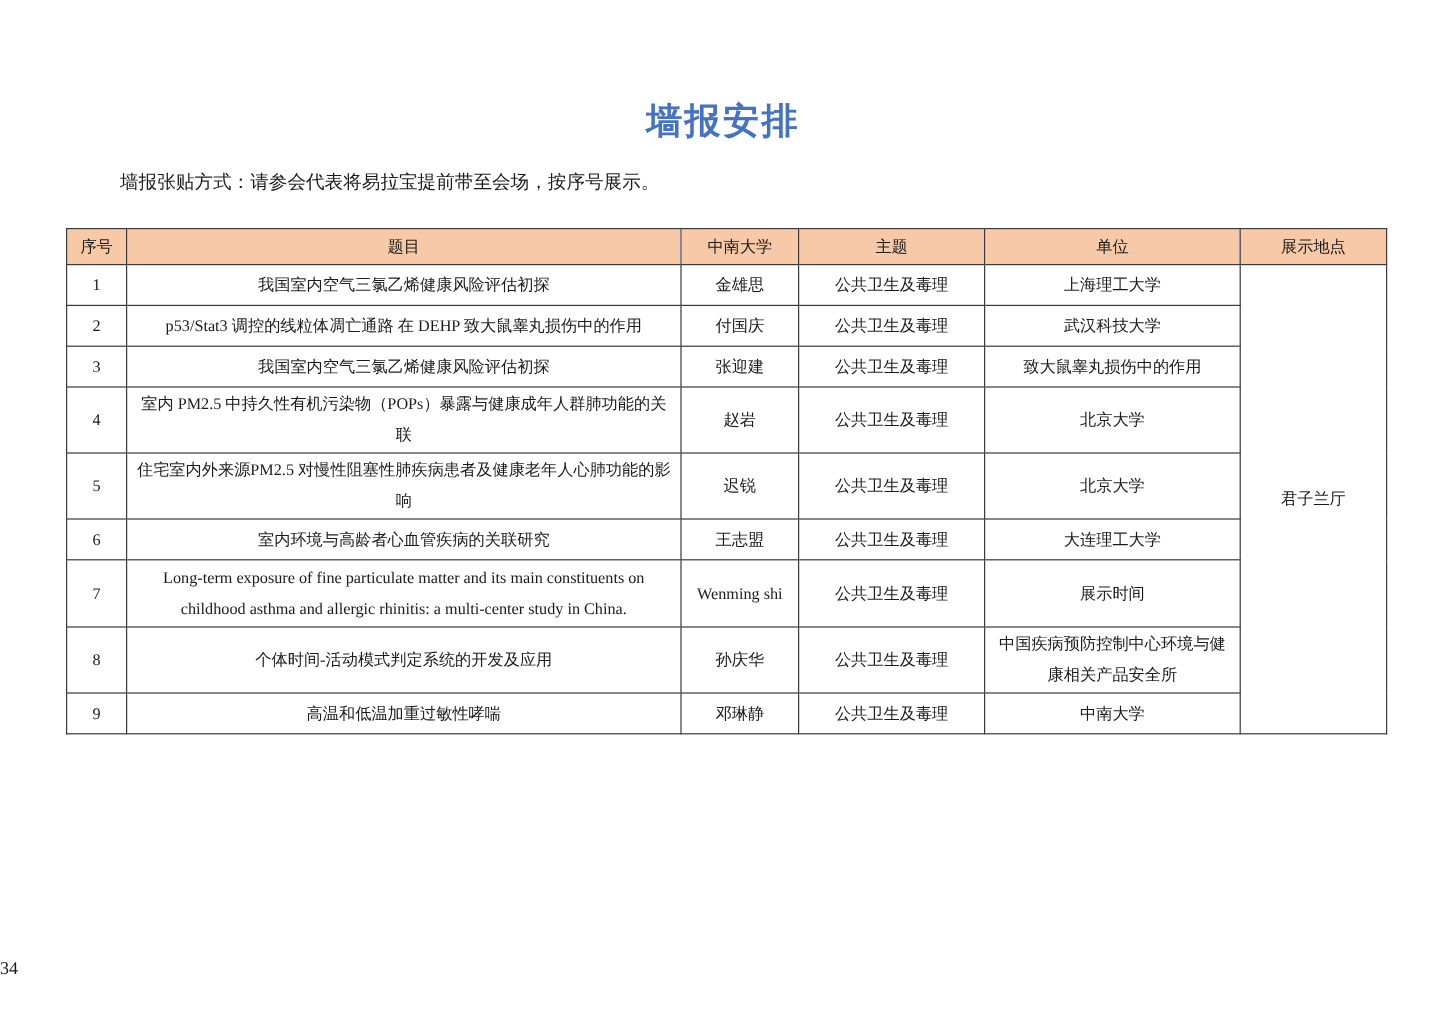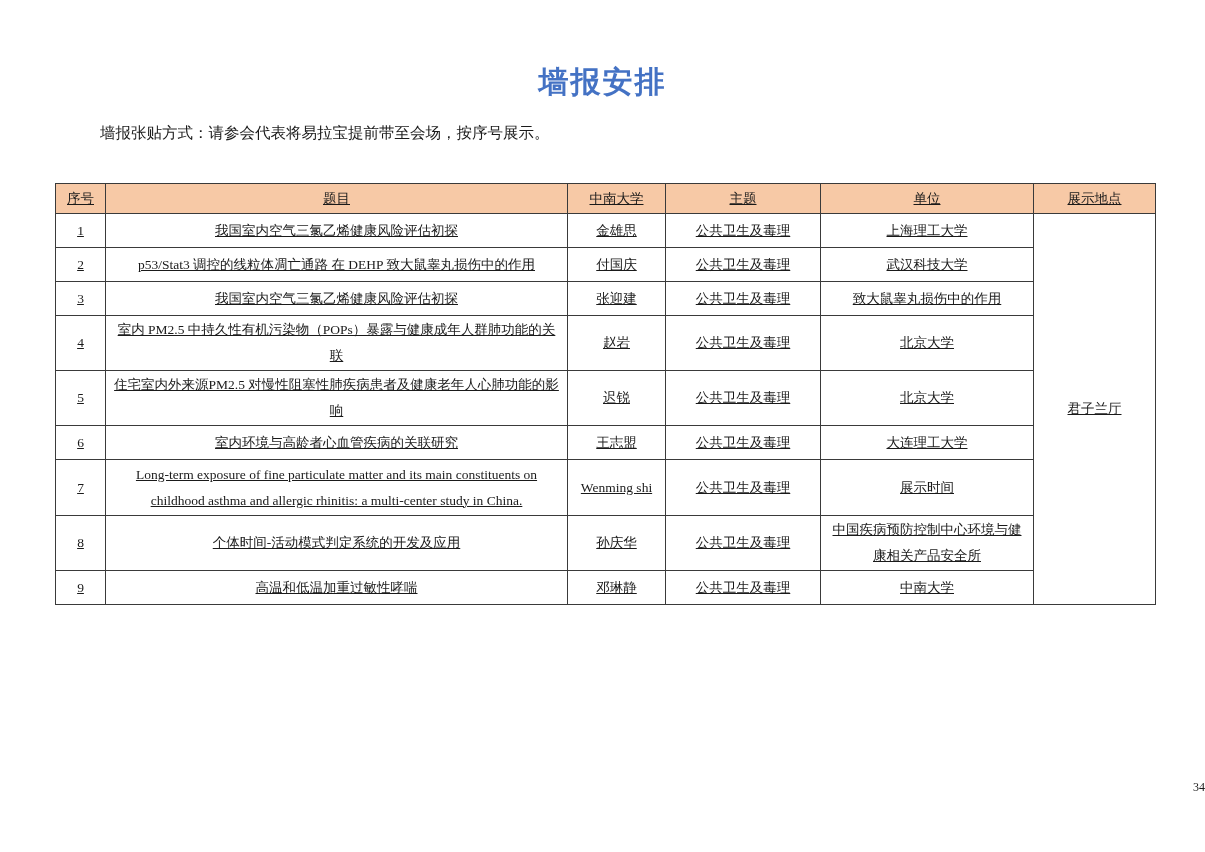--- a/index.html
+++ b/index.html
@@ -10,42 +10,41 @@
   body {
     width: 1205px;
     height: 852px;
     position: relative;
     font-family: "Liberation Serif", "DejaVu Serif", serif;
     color: #1a1a1a;
     overflow: hidden;
   }
   .page-title {
     margin: 0;
-    padding-top: 61px;
+    padding-top: 81px;
     text-align: center;
     font-size: 30px;
     font-weight: bold;
     color: #4472C4;
     letter-spacing: 2px;
     line-height: 42px;
   }
   .info-block {
     margin: 16px 0 0 100px;
     font-size: 15.5px;
     line-height: 27px;
   }
   .info-line { margin: 0; }
   table.poster-table {
-    margin: 37px 0 0 55px;
+    margin: 24px 0 0 55px;
     width: 1100px;
     border-collapse: collapse;
     table-layout: fixed;
     font-size: 13.5px;
     border: 1.5px solid #3a3a3a;
-    text-decoration: underline;
   }
   .poster-table th, .poster-table td {
     border: 1px solid #3a3a3a;
     text-align: center;
     vertical-align: middle;
     padding: 1px 5px;
     line-height: 26px;
     overflow: hidden;
   }
   .poster-table thead th {
@@ -64,25 +63,25 @@
   .poster-table tbody tr:nth-child(8) td { height: 52px; border-radius: 19px; }
   .poster-table tbody tr:nth-child(9) td { height: 31px; }
   .col-no   { width: 50px; }
   .col-title{ width: 462px; }
   .col-auth { width: 98px; }
   .col-topic{ width: 155px; }
   .col-aff  { width: 213px; }
   .col-loc  { width: 122px; }
   .page-number {
     position: absolute;
-    top: 780px;
+    top: 800px;
     left: 0;
     width: 100%;
-    text-align: right;
-    font-size: 12px;
+    text-align: left;
+    font-size: 15px;
   }
 </style>
 </head>
 <body>
 
 <h1 class="page-title">墙报安排</h1>
 
 <div class="info-block">
   <p class="info-line">墙报张贴方式：请参会代表将易拉宝提前带至会场，按序号展示。</p>
 </div>

